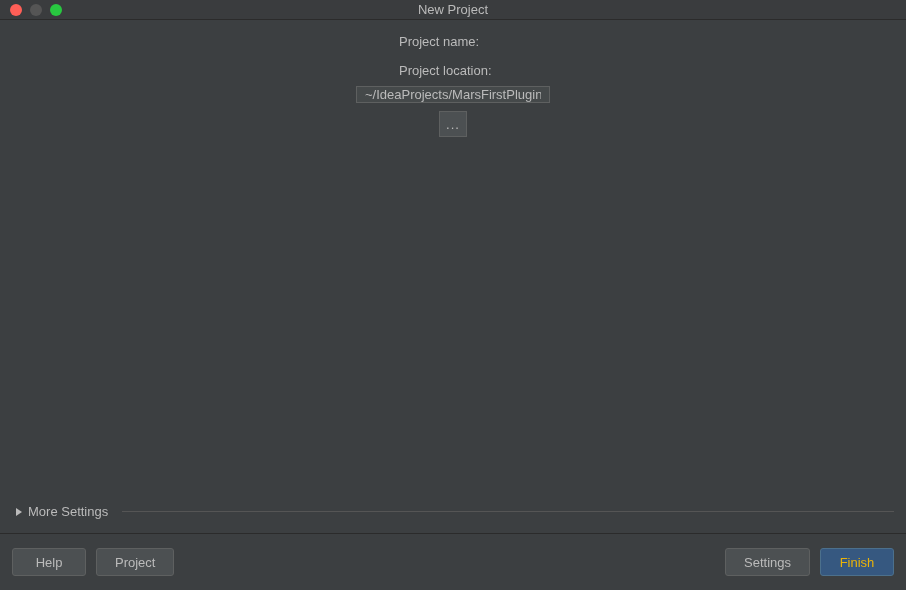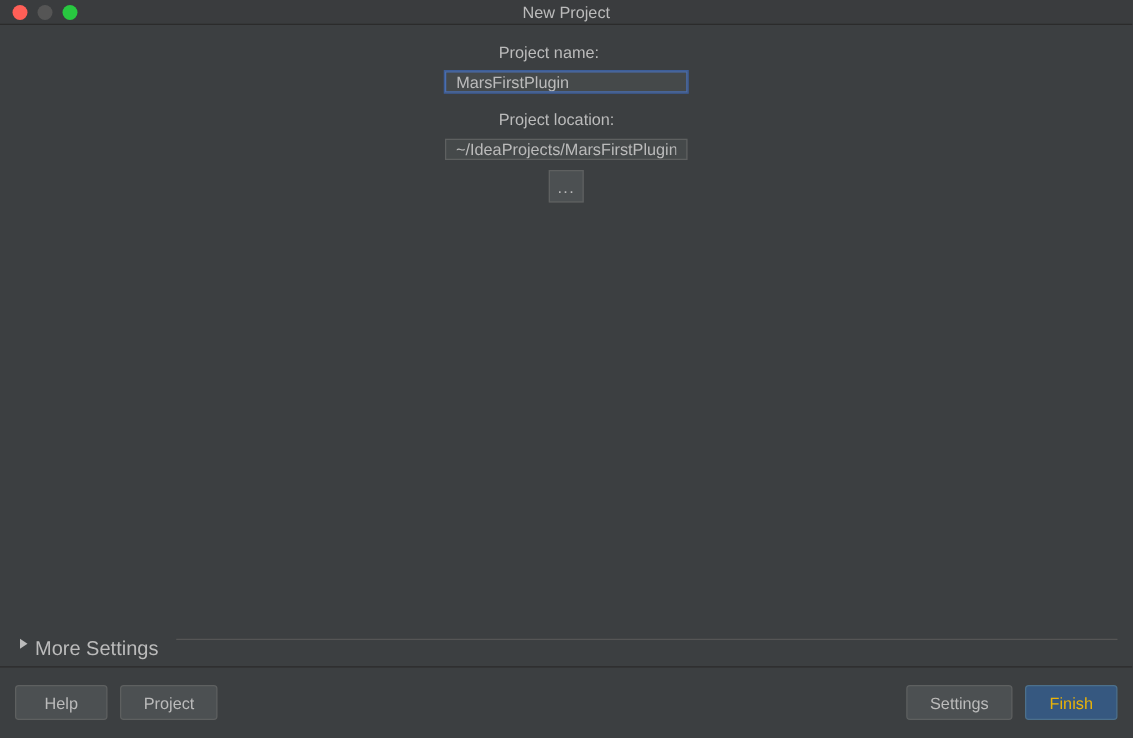--- a/index.html
+++ b/index.html
@@ -89,23 +89,24 @@
       display: flex;
       align-items: center;
       justify-content: center;
       letter-spacing: 1px;
     }
     .spacer {
       flex: 1;
     }
     .more-settings {
       display: flex;
+      align-items: center;
       gap: 6px;
       color: #bbbbbb;
-      font-size: 16px;
+      font-size: 13px;
       cursor: pointer;
       padding: 4px 0;
       margin-left: 4px;
     }
     .triangle {
       width: 0;
       height: 0;
       border-top: 4px solid transparent;
       border-bottom: 4px solid transparent;
       border-left: 6px solid #bbbbbb;
@@ -114,20 +115,21 @@
       flex:1;
       height: 1px;
       background: #555555;
       margin-left: 8px;
     }
     .button-bar {
       display: flex;
       padding: 14px 12px 14px 12px;
       gap: 10px;
       border-top: 1px solid #2b2b2b;
+      margin-top: 10px;
     }
     .btn {
       height: 28px;
       padding: 0 18px;
       background: #4c5052;
       border: 1px solid #5e6060;
       color: #bbbbbb;
       font-size: 13px;
       cursor: pointer;
       min-width: 74px;
@@ -151,21 +153,20 @@
     <div class="tl tl-min"></div>
     <div class="tl tl-max"></div>
   </div>
   <div class="title">New Project</div>
 </div>
 
 <div class="content">
 
   <div class="form-row">
     <div class="form-label">Project name:</div>
-    <input type="text" class="text-input focused" value="MarsFirstPlugin" style="">
   </div>
 
   <div class="form-row">
     <div class="form-label">Project location:</div>
     <input type="text" class="text-input" value="~/IdeaProjects/MarsFirstPlugin" style="">
     <button class="browse-btn">...</button>
   </div>
 
   <div class="spacer"></div>
 

